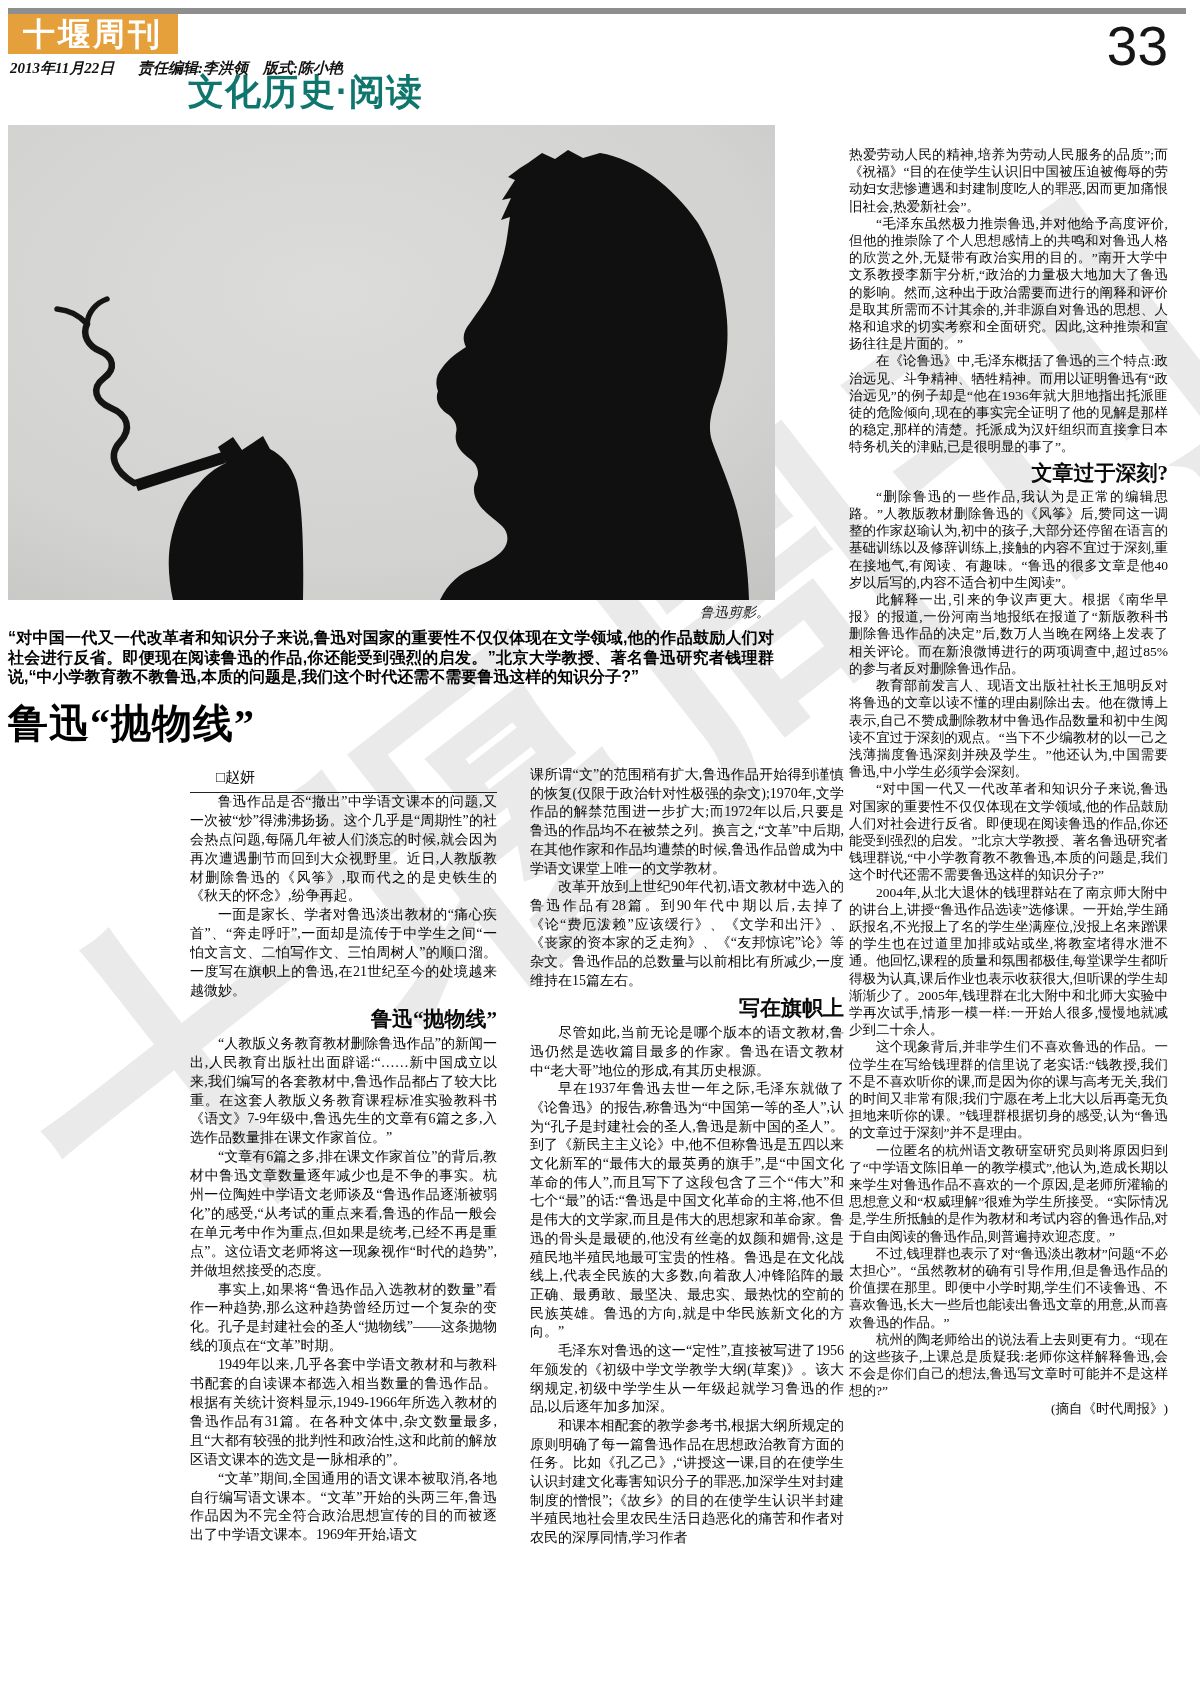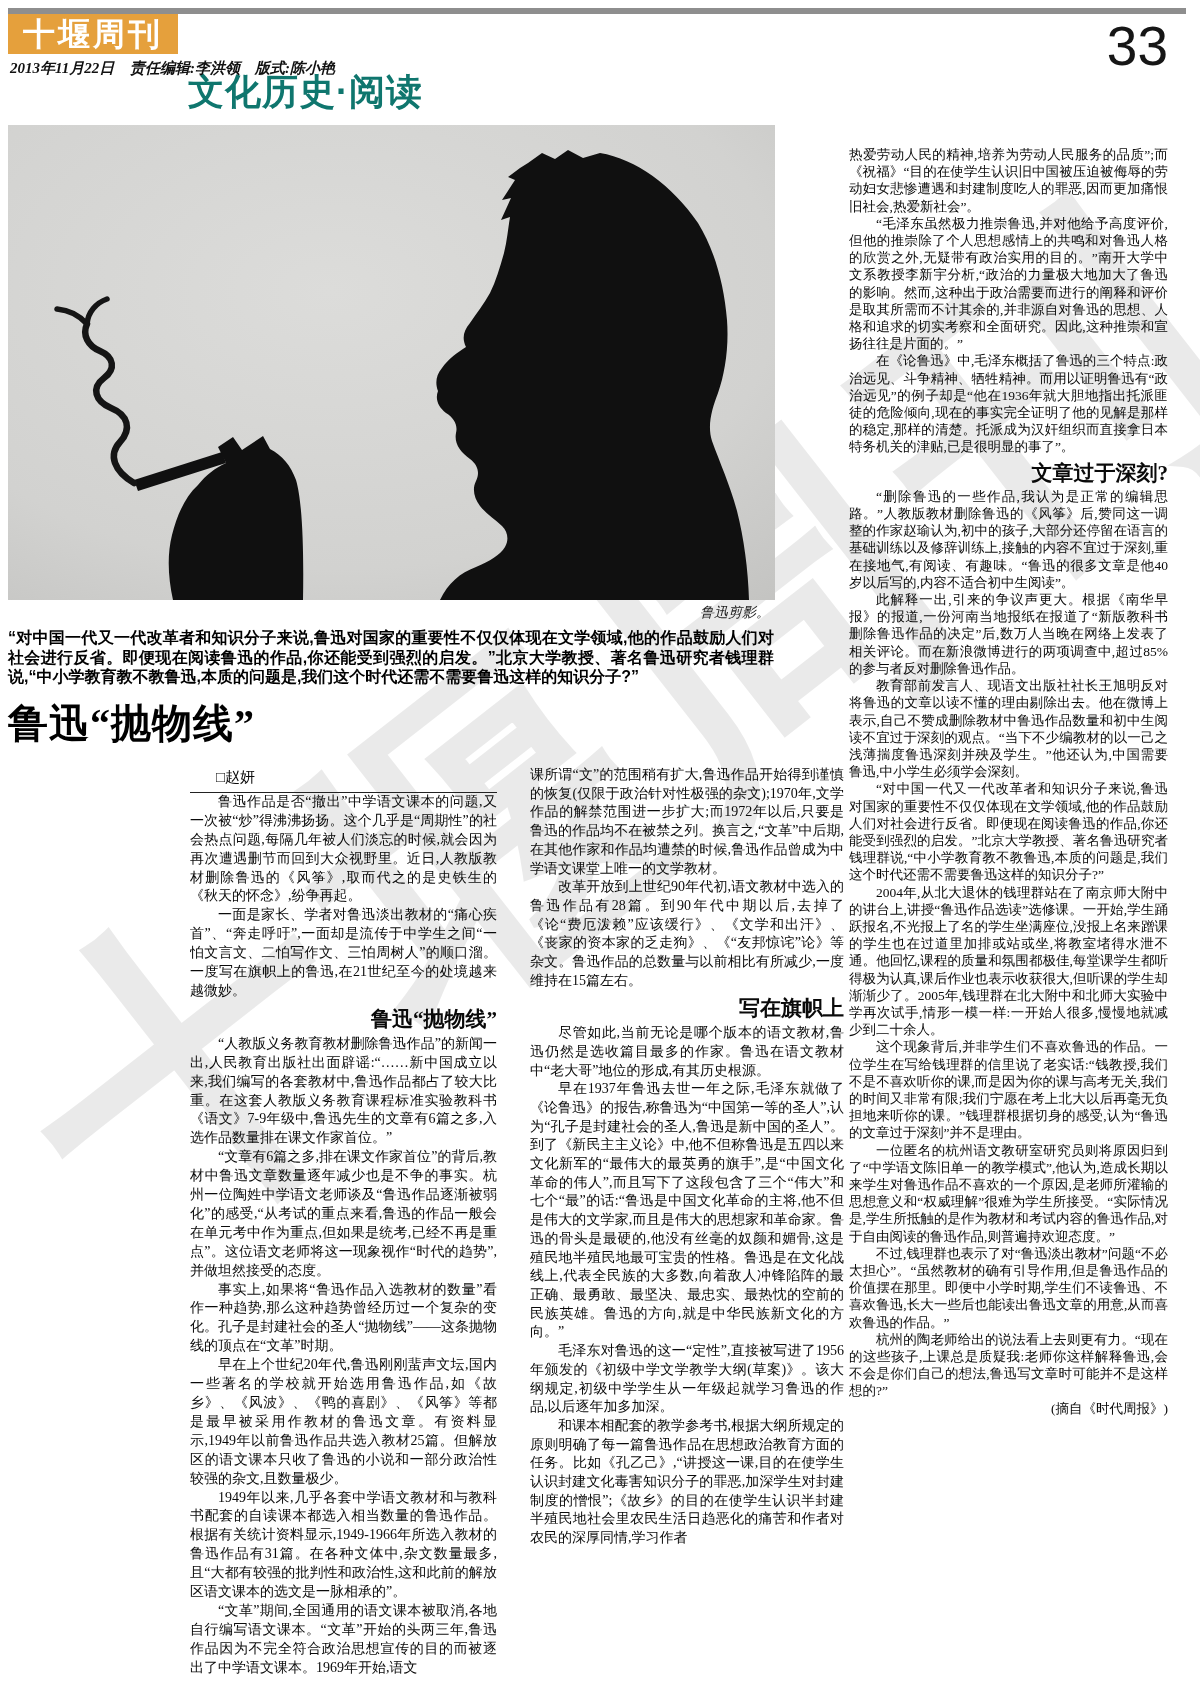--- a/index.html
+++ b/index.html
@@ -8,21 +8,21 @@
   .topbar{position:absolute;left:8px;top:8px;width:1178px;height:6px;background:#8e8e8e;}
   .masthead{position:absolute;left:8px;top:14px;width:170px;height:40px;background:#e5a03c;
             color:#fff;font-weight:bold;font-size:32px;line-height:41px;text-align:center;
             letter-spacing:3px;z-index:3;}
   .section{position:absolute;left:188px;top:24px;font-size:36px;font-weight:bold;color:#0f766e;
            font-family:"Liberation Sans","DejaVu Sans",sans-serif;letter-spacing:1px;z-index:3;margin-top:44px;}
   .pageno{position:absolute;right:32px;top:14px;font-size:55px;color:#161616;
           font-family:"Liberation Sans","DejaVu Sans",sans-serif;z-index:3;}
   .dateline{position:absolute;left:10px;top:59px;font-size:15px;font-weight:bold;font-style:italic;
             color:#111;z-index:3;}
-  .dateline .staff{margin-left:12px;}
+  .dateline .staff{margin-left:20px;}
   .photo{position:absolute;left:8px;top:125px;width:767px;height:475px;margin:0;z-index:2;}
   .caption{position:absolute;left:8px;top:604px;width:762px;text-align:right;font-size:14px;
            font-style:italic;color:#222;z-index:2;}
   .lede{position:absolute;left:8px;top:628px;width:766px;margin:0;
         font-family:"Liberation Sans","DejaVu Sans",sans-serif;font-weight:bold;
         font-size:16px;line-height:19.5px;text-align:justify;color:#000;z-index:2;}
   .headline{position:absolute;left:8px;top:696px;margin:0;font-size:40px;font-weight:bold;
             letter-spacing:1px;color:#000;z-index:2;}
   .watermark{position:absolute;left:-70px;top:540px;width:1320px;text-align:center;
              font-size:330px;font-weight:bold;color:#000;opacity:0.08;letter-spacing:30px;
@@ -91,21 +91,20 @@
   <div class="watermark">十堰周刊</div>
 
   <section class="col col1">
     <div class="author">□赵妍</div>
   <p class="para">鲁迅作品是否“撤出”中学语文课本的问题,又一次被“炒”得沸沸扬扬。这个几乎是“周期性”的社会热点问题,每隔几年被人们淡忘的时候,就会因为再次遭遇删节而回到大众视野里。近日,人教版教材删除鲁迅的《风筝》,取而代之的是史铁生的《秋天的怀念》,纷争再起。</p>
       <p class="para">一面是家长、学者对鲁迅淡出教材的“痛心疾首”、“奔走呼吁”,一面却是流传于中学生之间“一怕文言文、二怕写作文、三怕周树人”的顺口溜。一度写在旗帜上的鲁迅,在21世纪至今的处境越来越微妙。</p>
       <h3 class="crosshead">鲁迅“抛物线”</h3>
       <p class="para">“人教版义务教育教材删除鲁迅作品”的新闻一出,人民教育出版社出面辟谣:“……新中国成立以来,我们编写的各套教材中,鲁迅作品都占了较大比重。在这套人教版义务教育课程标准实验教科书《语文》7-9年级中,鲁迅先生的文章有6篇之多,入选作品数量排在课文作家首位。”</p>
       <p class="para">“文章有6篇之多,排在课文作家首位”的背后,教材中鲁迅文章数量逐年减少也是不争的事实。杭州一位陶姓中学语文老师谈及“鲁迅作品逐渐被弱化”的感受,“从考试的重点来看,鲁迅的作品一般会在单元考中作为重点,但如果是统考,已经不再是重点”。这位语文老师将这一现象视作“时代的趋势”,并做坦然接受的态度。</p>
       <p class="para">事实上,如果将“鲁迅作品入选教材的数量”看作一种趋势,那么这种趋势曾经历过一个复杂的变化。孔子是封建社会的圣人“抛物线”——这条抛物线的顶点在“文革”时期。</p>
-      <p class="para">早在上个世纪20年代,鲁迅刚刚蜚声文坛,国内一些著名的学校就开始选用鲁迅作品,如《故乡》、《风波》、《鸭的喜剧》、《风筝》等都是最早被采用作教材的鲁迅文章。有资料显示,1949年以前鲁迅作品共选入教材25篇。但解放区的语文课本只收了鲁迅的小说和一部分政治性较强的杂文,且数量极少。</p>
       <p class="para">1949年以来,几乎各套中学语文教材和与教科书配套的自读课本都选入相当数量的鲁迅作品。根据有关统计资料显示,1949-1966年所选入教材的鲁迅作品有31篇。在各种文体中,杂文数量最多,且“大都有较强的批判性和政治性,这和此前的解放区语文课本的选文是一脉相承的”。</p>
       <p class="para">“文革”期间,全国通用的语文课本被取消,各地自行编写语文课本。“文革”开始的头两三年,鲁迅作品因为不完全符合政治思想宣传的目的而被逐出了中学语文课本。1969年开始,语文</p>
     </section>
   <section class="col col2">
       <p class="para cont">课所谓“文”的范围稍有扩大,鲁迅作品开始得到谨慎的恢复(仅限于政治针对性极强的杂文);1970年,文学作品的解禁范围进一步扩大;而1972年以后,只要是鲁迅的作品均不在被禁之列。换言之,“文革”中后期,在其他作家和作品均遭禁的时候,鲁迅作品曾成为中学语文课堂上唯一的文学教材。</p>
       <p class="para">改革开放到上世纪90年代初,语文教材中选入的鲁迅作品有28篇。到90年代中期以后,去掉了《论“费厄泼赖”应该缓行》、《文学和出汗》、《丧家的资本家的乏走狗》、《“友邦惊诧”论》等杂文。鲁迅作品的总数量与以前相比有所减少,一度维持在15篇左右。</p>
       <h3 class="crosshead">写在旗帜上</h3>
       <p class="para">尽管如此,当前无论是哪个版本的语文教材,鲁迅仍然是选收篇目最多的作家。鲁迅在语文教材中“老大哥”地位的形成,有其历史根源。</p>
       <p class="para">早在1937年鲁迅去世一年之际,毛泽东就做了《论鲁迅》的报告,称鲁迅为“中国第一等的圣人”,认为“孔子是封建社会的圣人,鲁迅是新中国的圣人”。到了《新民主主义论》中,他不但称鲁迅是五四以来文化新军的“最伟大的最英勇的旗手”,是“中国文化革命的伟人”,而且写下了这段包含了三个“伟大”和七个“最”的话:“鲁迅是中国文化革命的主将,他不但是伟大的文学家,而且是伟大的思想家和革命家。鲁迅的骨头是最硬的,他没有丝毫的奴颜和媚骨,这是殖民地半殖民地最可宝贵的性格。鲁迅是在文化战线上,代表全民族的大多数,向着敌人冲锋陷阵的最正确、最勇敢、最坚决、最忠实、最热忱的空前的民族英雄。鲁迅的方向,就是中华民族新文化的方向。”</p>
       <p class="para">毛泽东对鲁迅的这一“定性”,直接被写进了1956年颁发的《初级中学文学教学大纲(草案)》。该大纲规定,初级中学学生从一年级起就学习鲁迅的作品,以后逐年加多加深。</p>

